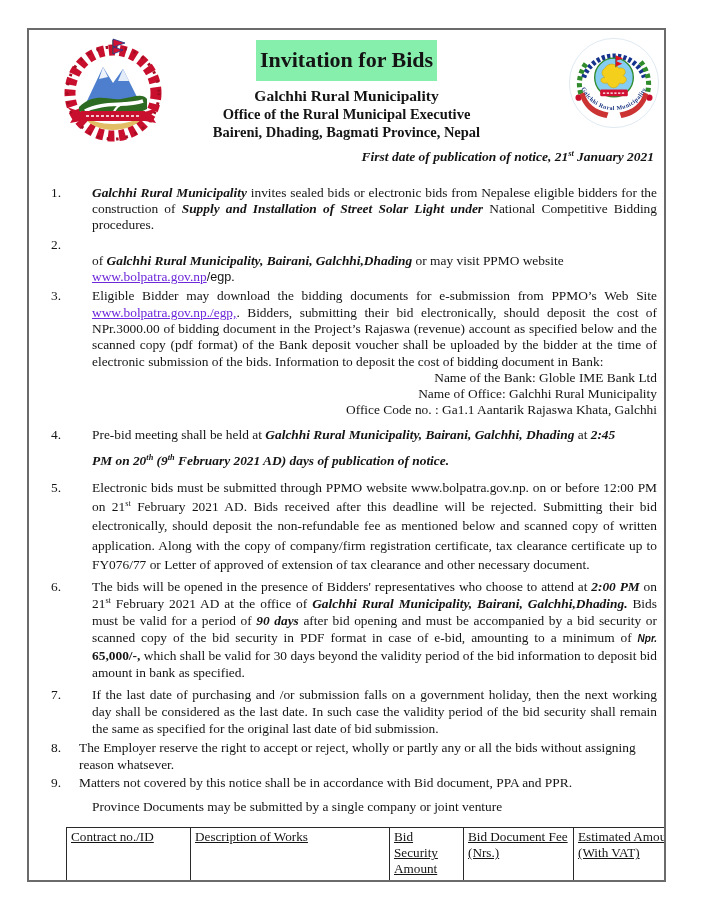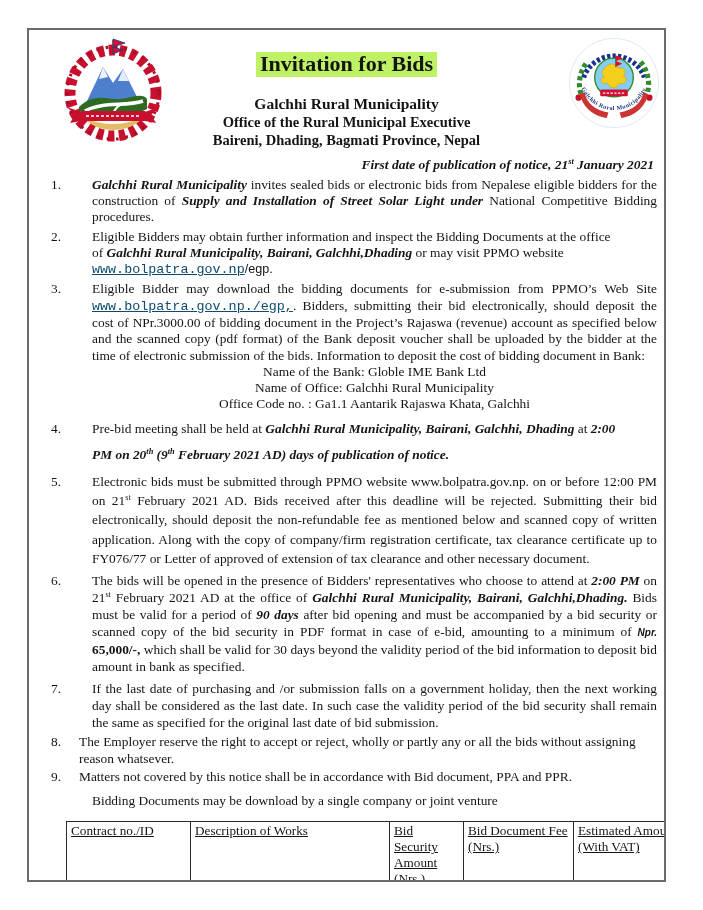--- a/index.html
+++ b/index.html
@@ -19,52 +19,52 @@
     width: 639px; height: 854px;
     border: 2px solid #6b6b6b;
     overflow: hidden;
   }
   
   .logo-left { position: absolute; left: 26px; top: 7px; }
   .logo-right { position: absolute; right: 4px; top: 7px; }
   .head-center { margin: 6px auto 0; width: 360px; text-align: center; }
   .doc-title {
     display: inline-block;
-    margin: 16px;
+    margin: 4px;
     font-size: 22px; font-weight: bold; line-height: 1.12;
-    background: #bef264; padding: 0 4px;
+    background: #86efac; padding: 8px 4px;
   }
   .head-org   { font-size: 15.5px; font-weight: bold; margin-top: 2px; }
   .head-line  { font-size: 14.5px; font-weight: bold; margin-top: 1px; text-align: center; }
   .pub-date {
-    margin: 8px 10px 0 0;
+    margin: 8px 10px 16px 0;
     text-align: right;
     font-size: 13.5px; font-weight: bold; font-style: italic;
   }
   
   .items { padding: 4px 7px 0 22px; font-size: 13.4px; line-height: 16.3px; }
   .item { display: flex; margin-bottom: 3px; }
   .item .num { width: 41px; flex: 0 0 41px; }
   .item.tight .num { width: 28px; flex: 0 0 28px; }
   .item .txt { flex: 1; text-align: justify; }
   .item .txt.nojust { text-align: left; }
   .item.i3 { margin-bottom: 3px; }
   .item.i4 { line-height: 26px; margin-bottom: 4px; }
   .item.i4 .txt { text-align: left; }
   .item.i5 { line-height: 19.3px; margin-bottom: 4px; }
   .item.i6 { line-height: 17px; margin-bottom: 5px; }
   .item.i7 { line-height: 17px; margin-bottom: 3px; }
   .item.i8, .item.i9 { margin-bottom: 2px; }
   .bi   { font-weight: bold; font-style: italic; }
   .b    { font-weight: bold; }
-  .link { text-decoration: underline; color: #0c4a6e; font-family: Liberation Mono, monospace; }
+  .link { text-decoration: underline; color: #6d28d9; }
   .sans { font-family: "Liberation Sans", sans-serif; font-size: 12.6px; text-align: center; }
   .bsans{ font-family: "Liberation Sans", sans-serif; font-weight: bold; font-style: italic; font-size: 10px; }
   sup { font-size: 0.62em; line-height: 0; vertical-align: super; }
-  .bank-line { text-align: center; }
+  .bank-line { text-align: right; }
   .note { margin: 8px 0 12px 41px; font-size: 13.4px; }
   
   .tbl-wrap { margin-left: 15px; text-decoration: underline; }
   table.bids {
     border-collapse: collapse; table-layout: fixed;
     width: 616px; font-size: 13.2px; line-height: 16px;
   }
   table.bids th, table.bids td {
     border: 1px solid #2a2a2a;
     padding: 1px 5px 2px 4px;
@@ -132,36 +132,36 @@
 
     <div class="items">
 
       <div class="item">
         <span class="num">1.</span>
         <div class="txt"><span class="bi">Galchhi Rural Municipality</span><span> invites sealed bids or electronic bids from Nepalese eligible bidders for the construction of </span><span class="bi">Supply and Installation of Street Solar Light under</span><span> National Competitive Bidding procedures.</span></div>
       </div>
 
       <div class="item">
         <span class="num">2.</span>
-        <div class="txt nojust"><span>Eligible Bidders may obtain further information and inspect the Bidding Documents at the office</span><br><span>of </span><span class="bi">Galchhi Rural Municipality, Bairani, Galchhi,Dhading</span><span> or may visit PPMO website </span><span class="link">www.bolpatra.gov.np</span><span class="sans">/egp</span><span>.</span></div>
+        <div class="txt nojust"><br><span>of </span><span class="bi">Galchhi Rural Municipality, Bairani, Galchhi,Dhading</span><span> or may visit PPMO website </span><span class="link">www.bolpatra.gov.np</span><span class="sans">/egp</span><span>.</span></div>
       </div>
 
       <div class="item i3">
         <span class="num">3.</span>
         <div class="txt">
           <span>Eligible Bidder may download the bidding documents for e-submission from PPMO’s Web Site </span><span class="link">www.bolpatra.gov.np./egp,</span><span>. Bidders, submitting their bid electronically, should deposit the cost of NPr.3000.00 of bidding document in the Project’s Rajaswa (revenue) account as specified below and the scanned copy (pdf format) of the Bank deposit voucher shall be uploaded by the bidder at the time of electronic submission of the bids. Information to deposit the cost of bidding document in Bank:</span>
           <div class="bank-line">Name of the Bank: Globle IME Bank Ltd</div>
           <div class="bank-line">Name of Office: Galchhi Rural Municipality</div>
           <div class="bank-line">Office Code no. : Ga1.1 Aantarik Rajaswa Khata, Galchhi</div>
         </div>
       </div>
 
       <div class="item i4">
         <span class="num">4.</span>
-        <div class="txt"><span>Pre-bid meeting shall be held at </span><span class="bi">Galchhi Rural Municipality, Bairani, Galchhi, Dhading</span><span> at </span><span class="bi">2:00</span><br><span class="bi">PM on 20</span><sup class="bi">th</sup><span class="bi"> (9</span><sup class="bi">th</sup><span class="bi"> February 2021 AD) days of publication of notice.</span></div>
+        <div class="txt"><span>Pre-bid meeting shall be held at </span><span class="bi">Galchhi Rural Municipality, Bairani, Galchhi, Dhading</span><span> at </span><span class="bi">2:45</span><br><span class="bi">PM on 20</span><sup class="bi">th</sup><span class="bi"> (9</span><sup class="bi">th</sup><span class="bi"> February 2021 AD) days of publication of notice.</span></div>
       </div>
 
       <div class="item i5">
         <span class="num">5.</span>
         <div class="txt"><span>Electronic bids must be submitted through PPMO website www.bolpatra.gov.np. on or before 12:00 PM on 21</span><sup>st</sup><span> February 2021 AD. Bids received after this deadline will be rejected. Submitting their bid electronically, should deposit the non-refundable fee as mentioned below and scanned copy of written application. Along with the copy of company/firm registration certificate, tax clearance certificate up to FY076/77 or Letter of approved of extension of tax clearance and other necessary document.</span></div>
       </div>
 
       <div class="item i6">
         <span class="num">6.</span>
         <div class="txt"><span>The bids will be opened in the presence of Bidders' representatives who choose to attend at </span><span class="bi">2:00 PM</span><span> on 21</span><sup>st</sup><span> February 2021 AD at the office of </span><span class="bi">Galchhi Rural Municipality, Bairani, Galchhi,Dhading.</span><span>  Bids must be valid for a period of </span><span class="bi">90 days</span><span> after bid opening and must be accompanied by a bid security or scanned copy of the bid security in PDF format in case of e-bid, amounting to a minimum of </span><span class="bsans">Npr.</span><span class="b"> 65,000/-,</span><span> which shall be valid for 30 days beyond the validity period of the bid information to deposit bid amount in bank as specified.</span></div>
@@ -176,21 +176,21 @@
         <span class="num">8.</span>
         <div class="txt nojust"><span>The Employer reserve the right to accept or reject, wholly or partly any or all the bids without assigning reason whatsever.</span></div>
       </div>
 
       <div class="item i9 tight">
         <span class="num">9.</span>
         <div class="txt nojust"><span>Matters not covered by this notice shall be in accordance with Bid document, PPA and PPR.</span></div>
       </div>
 
 
-      <div class="note">Bidding Documents may be download by a single company or joint venture</div>
+      <div class="note">Province Documents may be submitted by a single company or joint venture</div>
 
       <div class="tbl-wrap">
         <table class="bids">
           <colgroup>
             <col style="width:124px">
               <col style="width:199px">
               <col style="width:74px">
               <col style="width:110px">
               <col style="width:109px">
           </colgroup>

